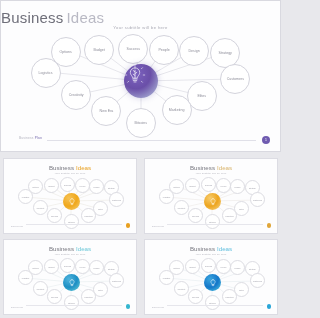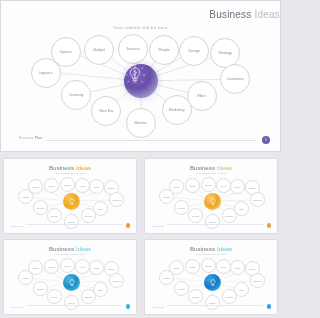--- a/index.html
+++ b/index.html
@@ -13,21 +13,21 @@
 
   
   .main-slide{
     position:absolute;left:0;top:0;width:281px;height:152px;
     background:#fdfdfe;
     border:1px solid #d9d9e0;
     box-sizing:border-box;
   }
   .slide-title{
     position:absolute;left:0;top:8px;width:100%;
-    text-align:right;font-size:10px;letter-spacing:.2px;
+    text-align:left;font-size:15px;letter-spacing:.2px;
     font-weight:300;color:#6f6f7a;white-space:nowrap;
   }
   .slide-title .t2{color:#b9b9c4;margin-left:3px;}
   .slide-sub{
     position:absolute;left:0;top:24px;width:100%;
     text-align:center;font-size:4.2px;color:#a9a9b4;letter-spacing:.35px;
   }
 
   .map{position:absolute;left:0;top:30px;width:281px;height:100px;}
   .map svg{position:absolute;left:0;top:0;}

